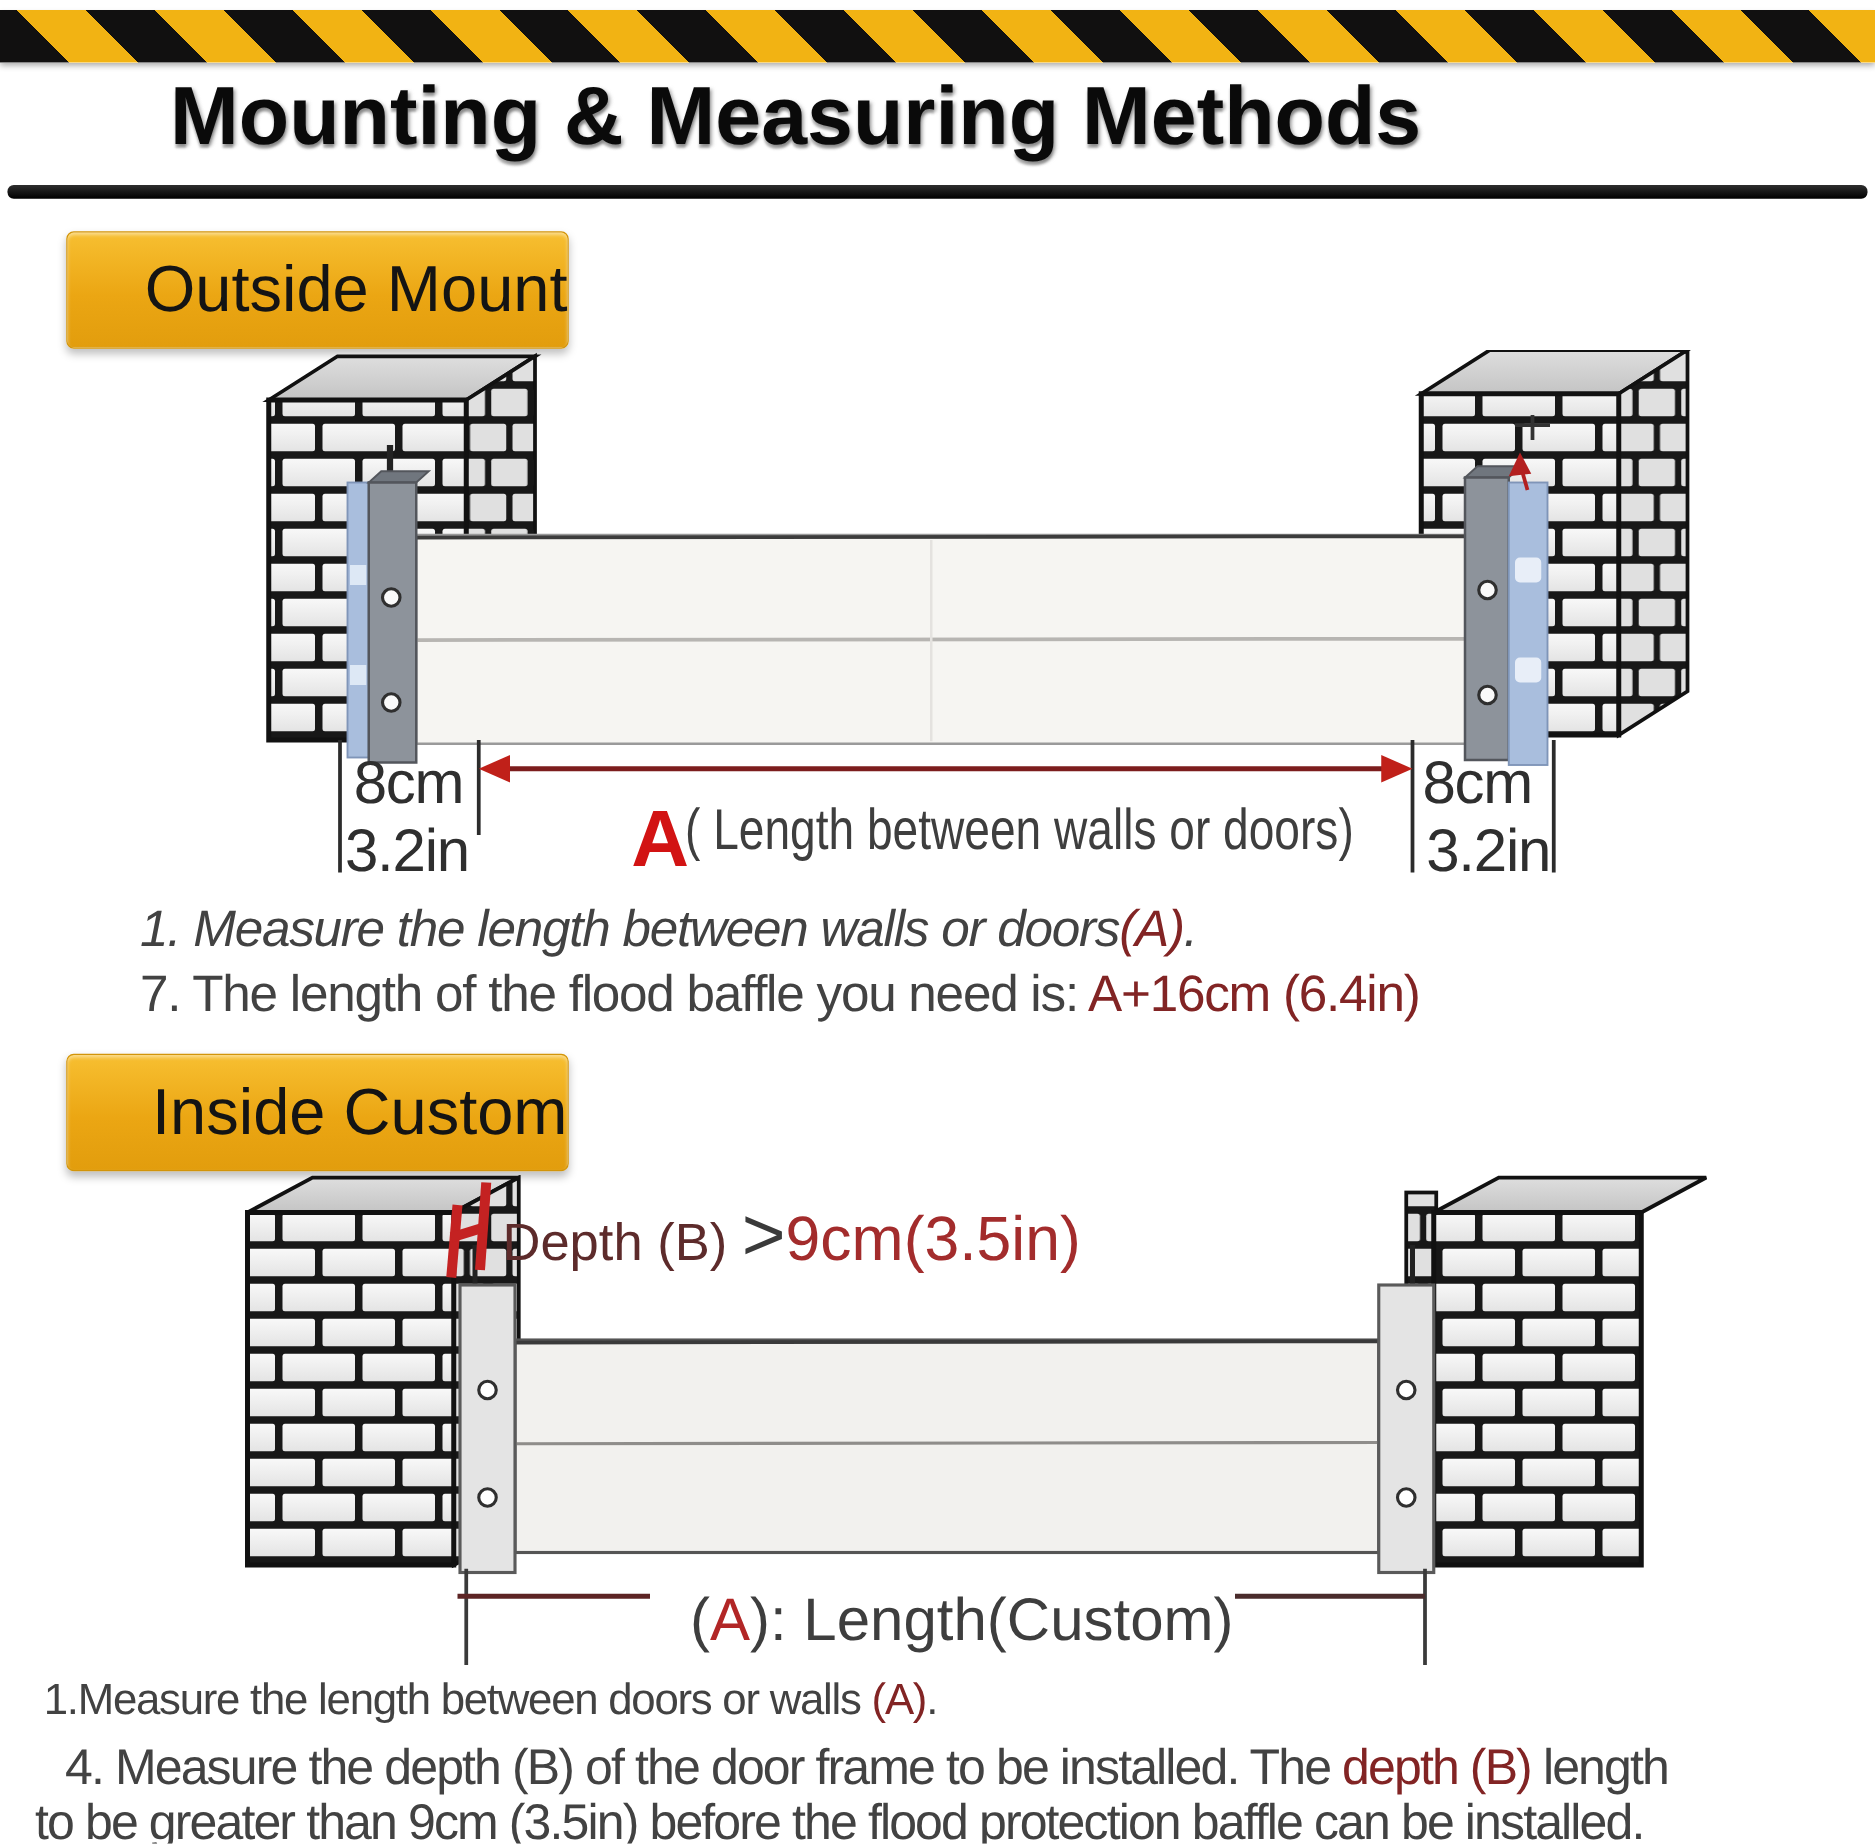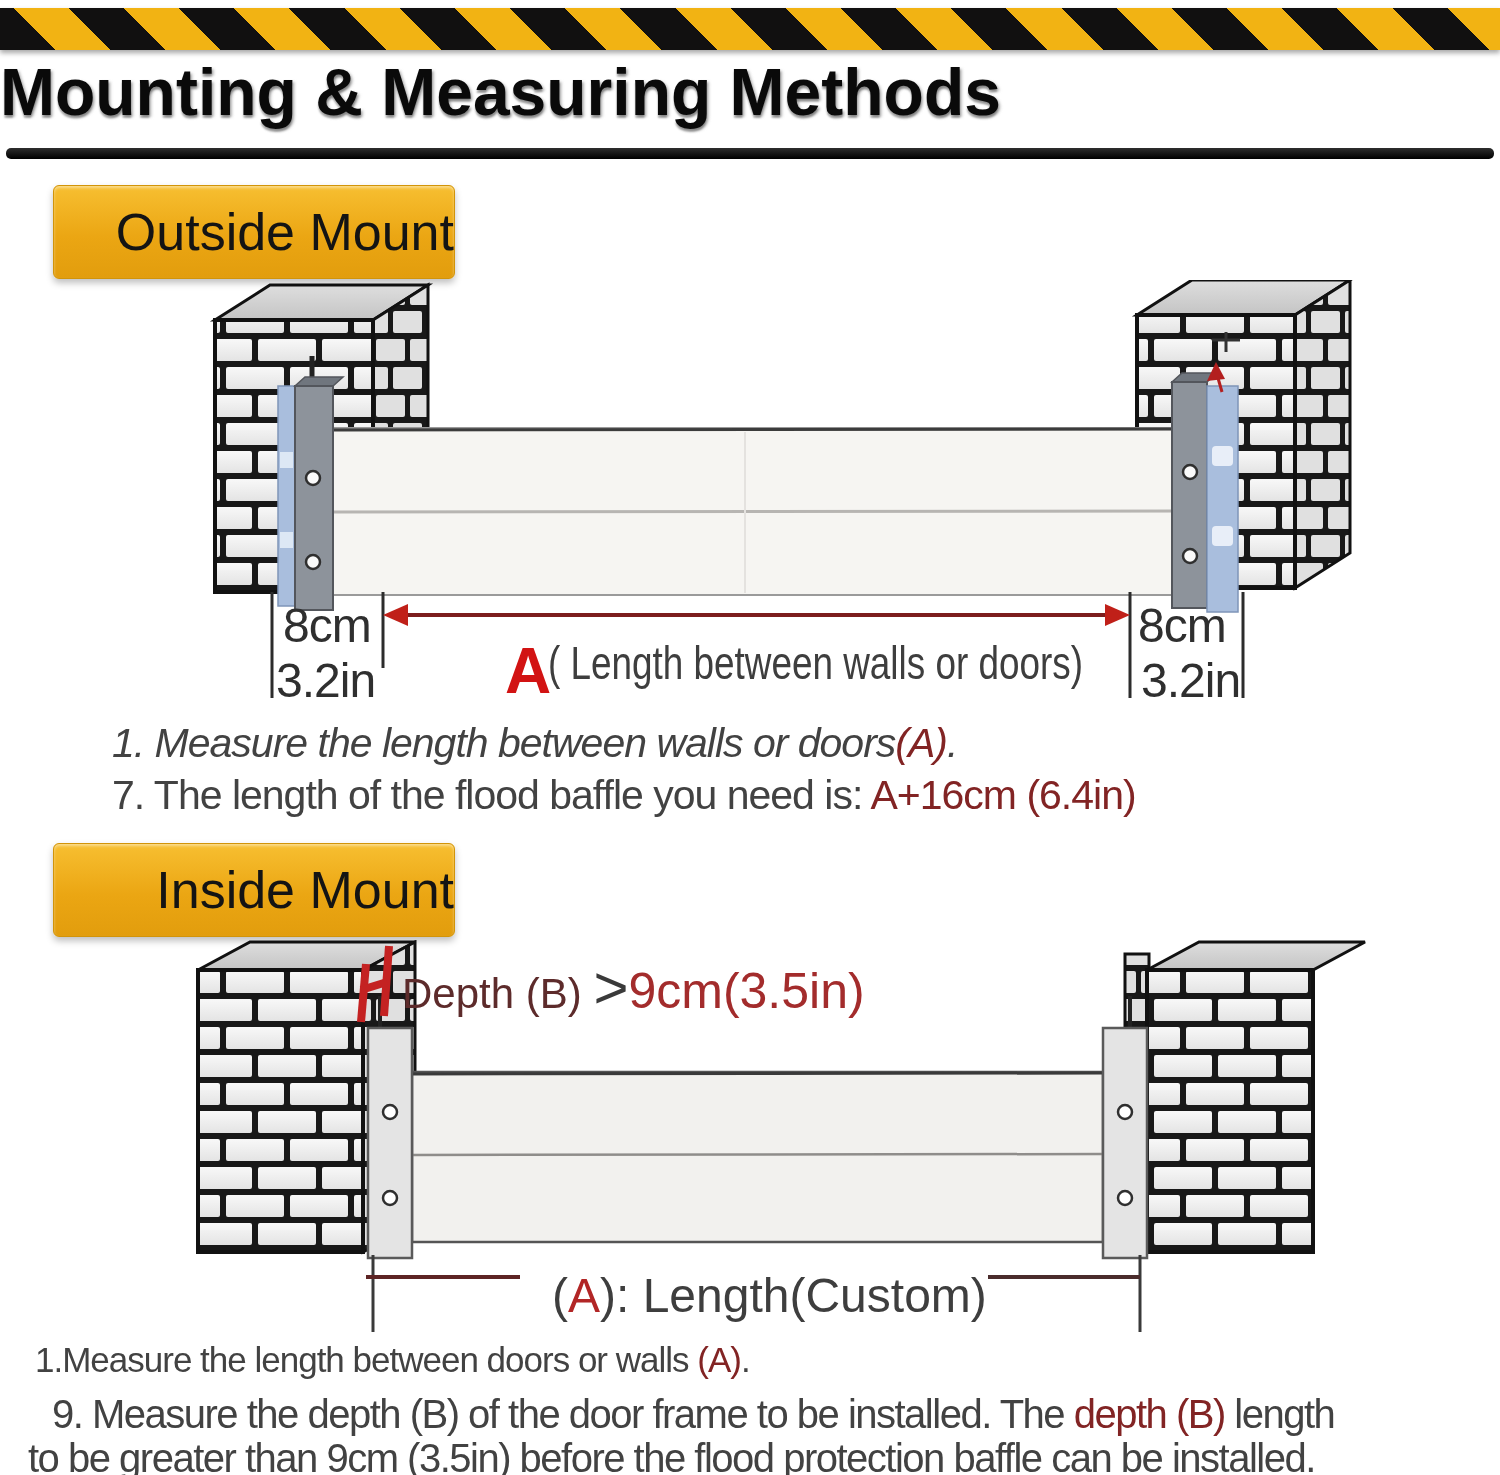--- a/index.html
+++ b/index.html
@@ -7,21 +7,21 @@
     position:relative;width:1500px;height:1475px;background:#ffffff;
     font-family:"Liberation Sans",sans-serif;overflow:hidden;
   }
   
   .tape{
     position:absolute;top:8px;left:0;width:1500px;height:42px;
     background:repeating-linear-gradient(45deg,#111010 0 39px,#f2b313 39px 78px);
     box-shadow:0 3px 5px rgba(0,0,0,.35);
   }
   .page-title{
-    position:absolute;top:54px;left:0;width:1273px;
+    position:absolute;top:54px;left:0;width:1273px;text-align:center;
     font-size:66px;font-weight:700;color:#0a0a0a;letter-spacing:0px;
     text-shadow:0 3px 2px rgba(0,0,0,.28), 2px 2px 3px rgba(140,140,140,.65);
     white-space:nowrap;
   }
   .divider{
     position:absolute;top:148px;left:6px;width:1488px;height:11px;
     background:linear-gradient(#2e2e2e,#000);border-radius:5px;
   }
   
   .badge{
@@ -152,21 +152,21 @@
   </svg>
 
   <div class="instr o1">
     <span>1. Measure the length between walls or doors</span><span class="hl">(A)</span><span>.</span>
   </div>
   <div class="instr o2">
     <span>7. The length of the flood baffle you need is: </span><span class="hl">A+16cm (6.4in)</span><span></span>
   </div>
 
   <div class="badge inside">
-    <span>Inside Mount</span>
+    <span>Inside Custom</span>
   </div>
 
   <svg class="diagram inside" viewBox="0 0 1500 400">
 
     <g>
       <polygon points="198,30 363,30 415,2 250,2" fill="url(#topg)" stroke="#111" stroke-width="3"></polygon>
       <polygon points="363,30 415,2 415,284 363,312" fill="url(#brickS)" stroke="#111" stroke-width="3"></polygon>
       <rect x="198" y="30" width="165" height="282" fill="url(#brickF)" stroke="#111" stroke-width="4"></rect>
     </g>
 
@@ -209,19 +209,19 @@
       <line x1="366" y1="337" x2="520" y2="337" stroke="#5d2424" stroke-width="4"></line>
       <line x1="988" y1="337" x2="1140" y2="337" stroke="#4a2c2c" stroke-width="4"></line>
       <text x="552" y="372" font-size="48"><tspan fill="#3e3e3e">(</tspan><tspan fill="#b22626">A</tspan><tspan fill="#3e3e3e">): Length(Custom)</tspan></text>
     </g>
   </svg>
 
   <div class="instr i1">
     <span>1.Measure the length between doors or walls </span><span class="hl">(A)</span><span>.</span>
   </div>
   <div class="instr i2">
-    <span>9. Measure the depth (B) of the door frame to be installed. The </span><span class="hl">depth (B)</span><span> length</span>
+    <span>4. Measure the depth (B) of the door frame to be installed. The </span><span class="hl">depth (B)</span><span> length</span>
   </div>
   <div class="instr i3">
     <span>to be greater than 9cm (3.5in) before the flood protection baffle can be installed.</span><span class="hl"></span><span></span>
   </div>
 
 </div>
 
 </body></html>

